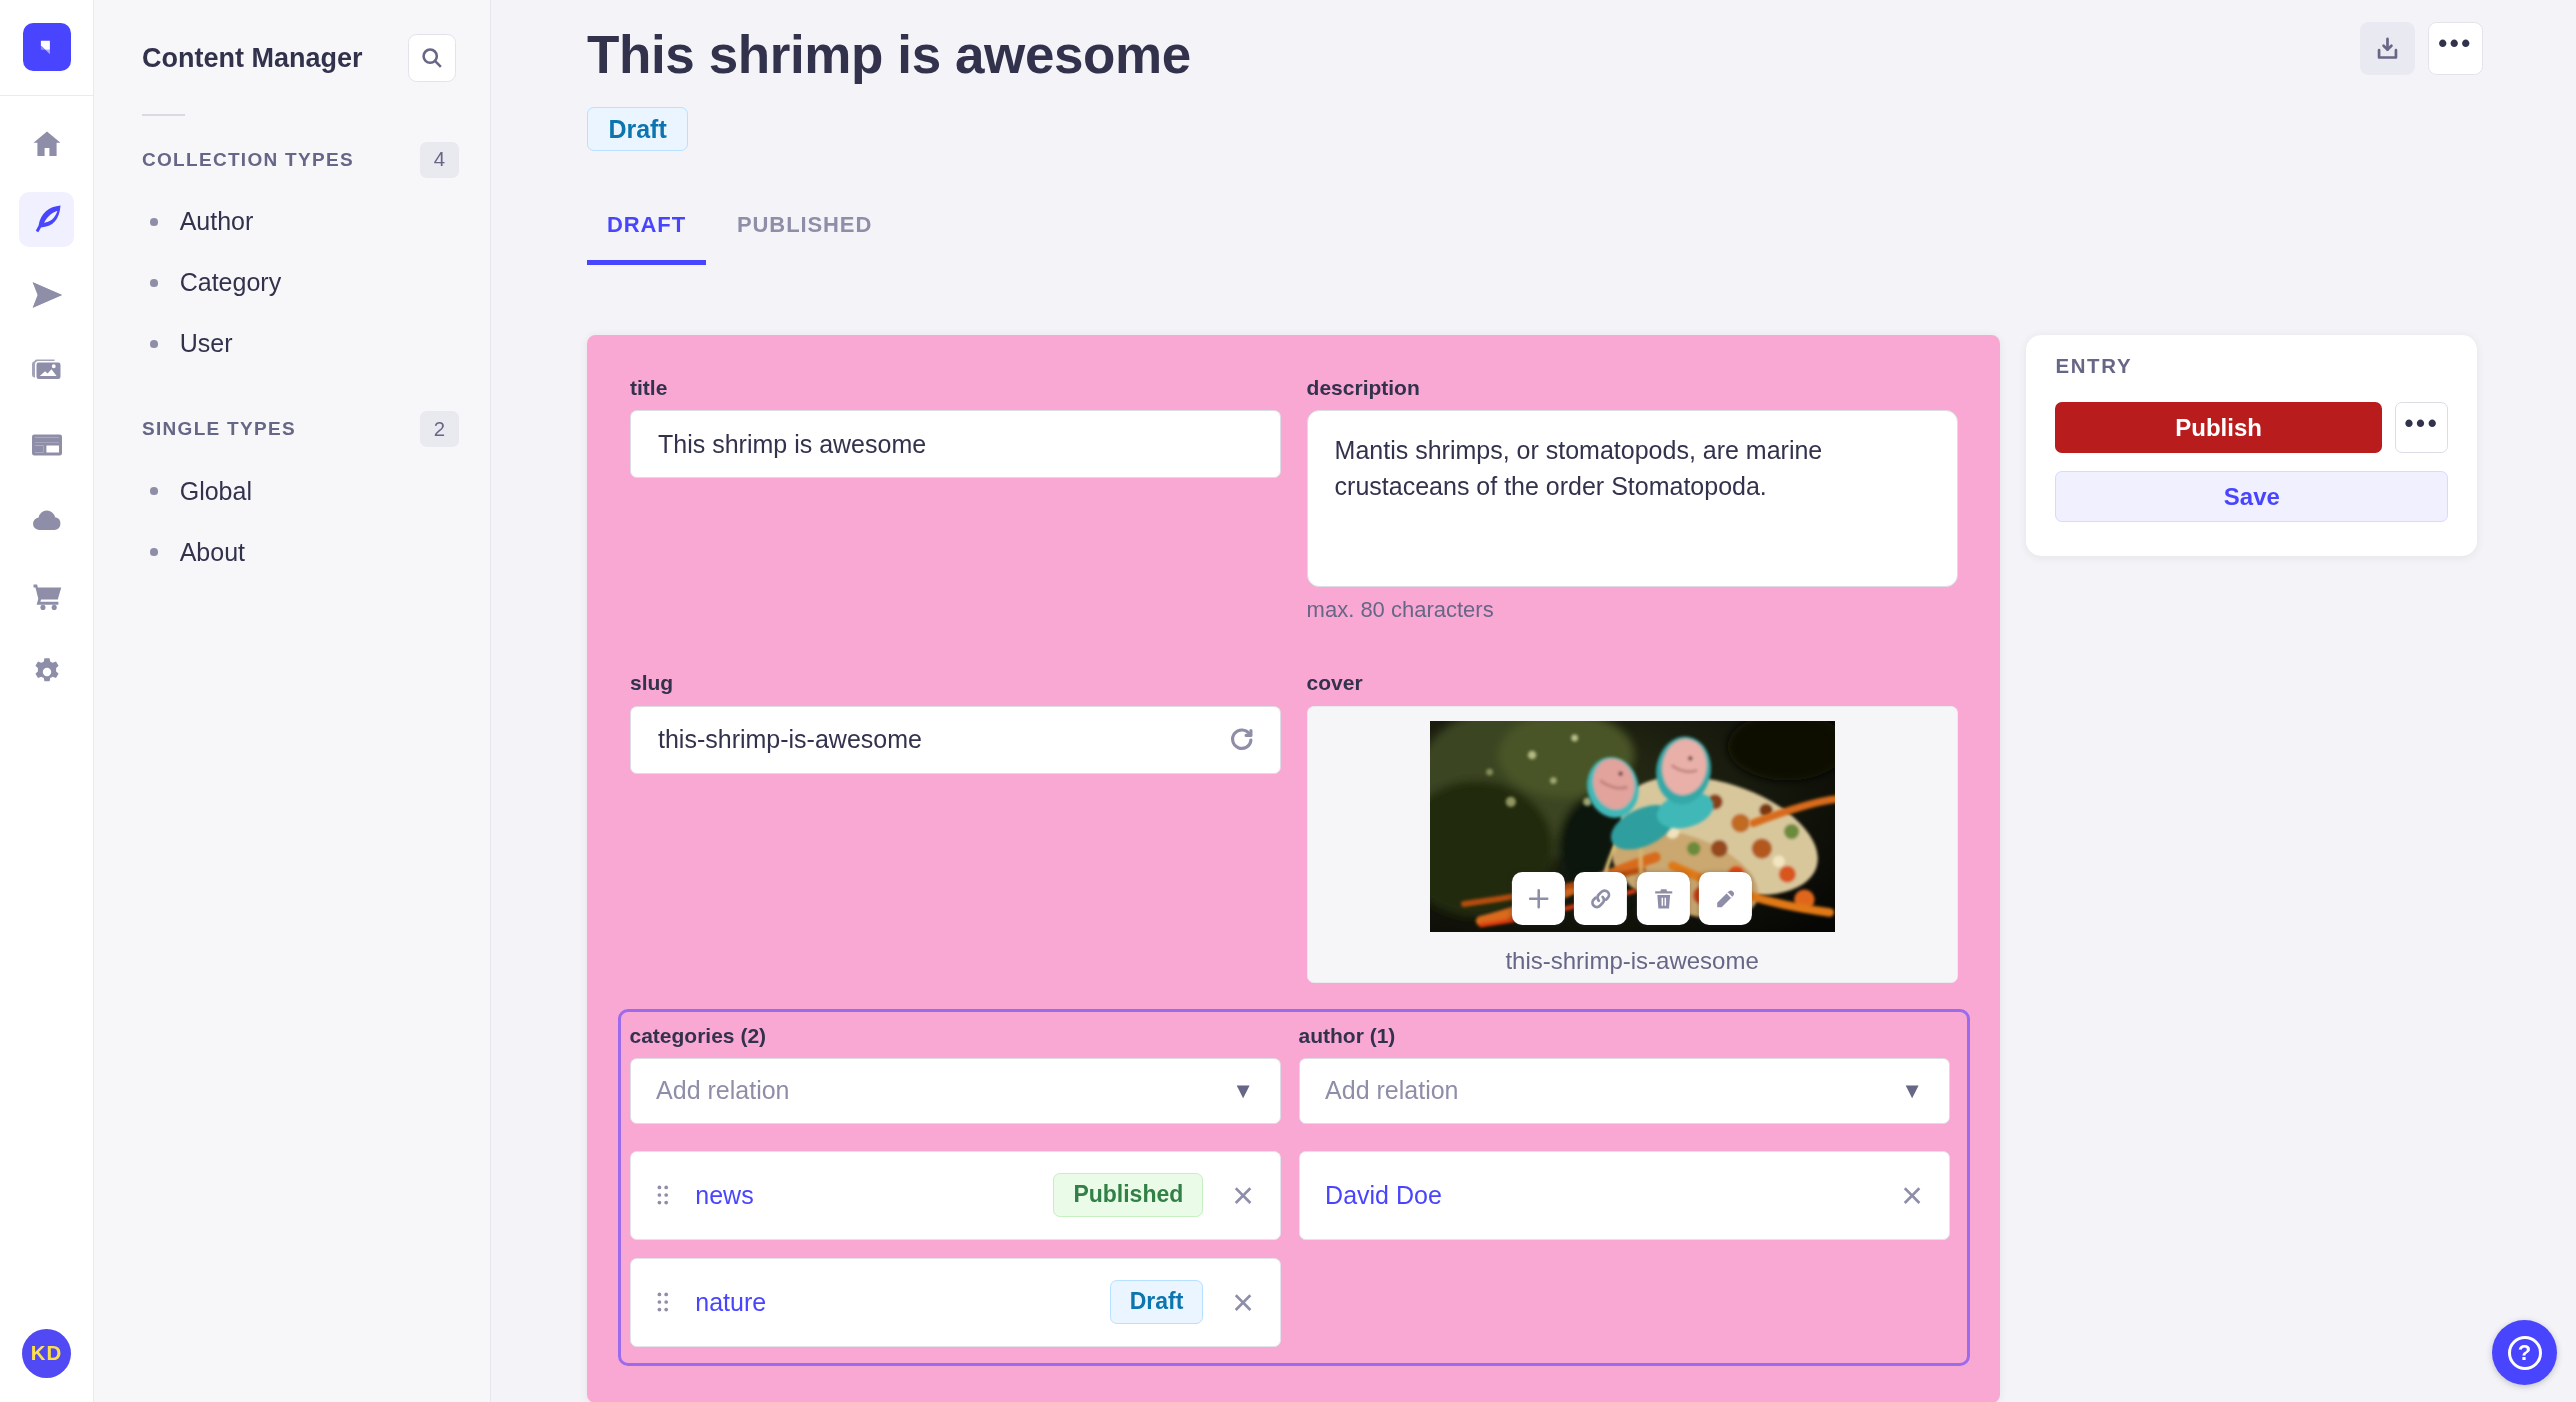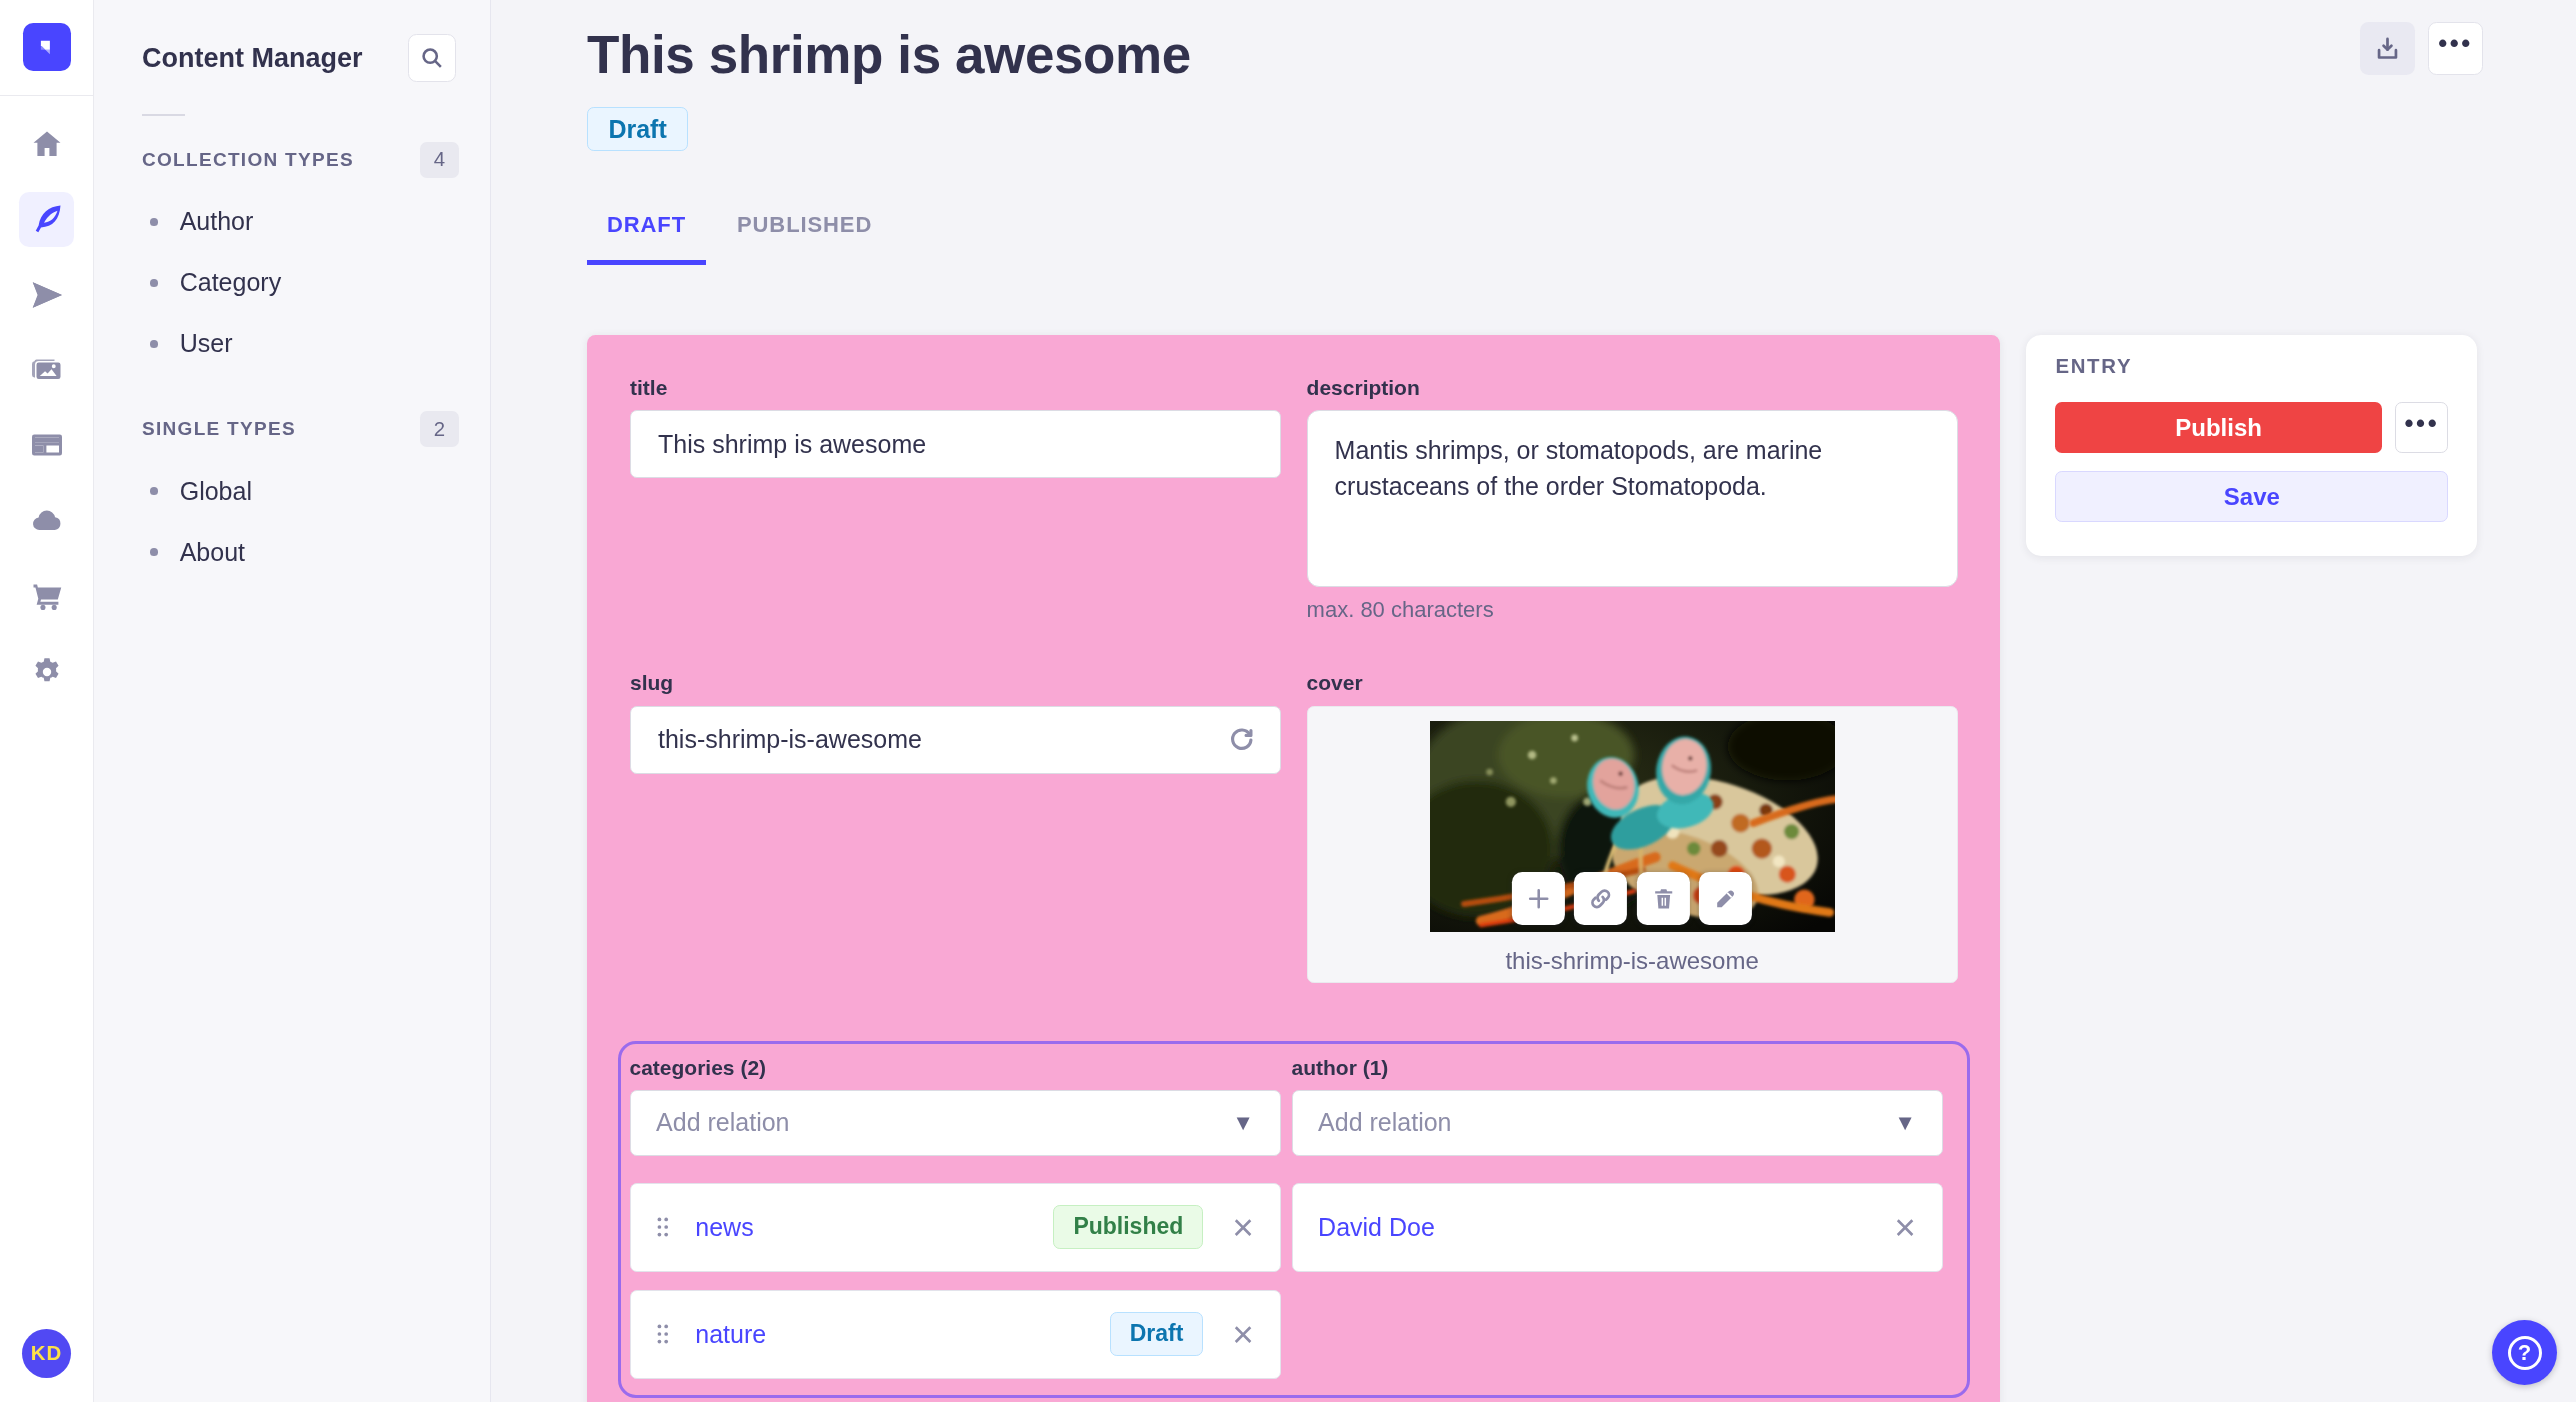--- a/index.html
+++ b/index.html
@@ -96,23 +96,23 @@
   .cover-media svg.photo { width:405px; height:211px; display:block; }
   .media-actions { position:absolute; left:50%; bottom:6.8px; transform:translateX(-50%);
           display:flex; gap:9.4px; }
   .media-btn { width:53px; height:53px; border-radius:10.2px; background:#fff;
           box-shadow:0 0.9px 5.1px rgba(33,33,52,.25); display:flex; align-items:center;
           justify-content:center; cursor:pointer; }
   .media-btn svg { width:25.6px; height:25.6px; }
   .cover-caption { margin-top:15.3px; font-size:24px; color:#666687; }
 
   
-  .relations-box { grid-column:1 / -1; margin:58px -12px 0 -12px; border:3.4px solid #9a6bed;
-          border-radius:18px; padding:12px 13.6px 16px 8.5px;
-          display:grid; grid-template-columns:651px 651px; column-gap:11px; }
+  .relations-box { grid-column:1 / -1; margin:26px -12px 0 -12px; border:3.4px solid #9a6bed;
+          border-radius:10px; padding:12px 13.6px 16px 8.5px;
+          display:grid; grid-template-columns:651px 651px; column-gap:18px; }
   .select { height:66px; background:#fff; border:1.7px solid #dcdce4; border-radius:6.8px;
           display:flex; align-items:center; justify-content:space-between;
           padding:0 25.6px; font-size:25px; color:#8e8ea9; cursor:pointer; }
   .caret { color:#666687; font-size:22px; }
   .rel-row { height:89px; margin-top:27px; background:#fff; border:1.7px solid #e3e3eb; border-radius:6.8px;
           display:flex; align-items:center; padding:0 25.6px; }
   .rel-row + .rel-row { margin-top:18px; }
   .drag-handle { margin-right:25.6px; cursor:grab; display:flex; }
   .drag-handle svg { width:13.6px; height:22px; fill:#8e8ea9; }
   .rel-link { font-size:25px; color:#4945ff; cursor:pointer; }
@@ -120,21 +120,21 @@
   .pill { height:44px; line-height:41px; padding:0 19px; border-radius:6.8px; font-size:23px; font-weight:bold; }
   .pill.published { background:#eafbe7; border:1.7px solid #c6f0c2; color:#328048; }
   .pill.draft { background:#eaf5ff; border:1.7px solid #b8e1ff; color:#0c75af; }
   .close-x { margin-left:29px; font-size:37px; font-weight:300; color:#8e8ea9; cursor:pointer; line-height:1; }
 
   
   .entry-panel { width:451px; background:#fff; border-radius:15px;
           box-shadow:0 1.7px 8.5px rgba(33,33,52,.08); padding:20px 29px 34px; }
   .entry-label { font-size:20.4px; font-weight:bold; letter-spacing:1.7px; color:#666687; }
   .entry-row { display:flex; gap:13.6px; margin-top:24px; }
-  .btn-publish { flex:1; height:51px; background:#ef4444; color:#fff; border:none; border-radius:6.8px;
+  .btn-publish { flex:1; height:51px; background:#b91c1c; color:#fff; border:none; border-radius:6.8px;
           font-size:24px; font-weight:bold; cursor:pointer;
           font-family:"Liberation Sans","DejaVu Sans",sans-serif; }
   .btn-more { width:53px; height:51px; background:#fff; border:1.7px solid #dcdce4; border-radius:6.8px;
           cursor:pointer; display:flex; align-items:center; justify-content:center; }
   .btn-save { width:100%; height:51px; margin-top:18px; background:#f0f0ff; border:1.7px solid #d9d8ff;
           border-radius:6.8px; color:#4945ff; font-size:24px; font-weight:bold; cursor:pointer;
           font-family:"Liberation Sans","DejaVu Sans",sans-serif; }
 
   
   .help-fab { position:absolute; right:19px; bottom:17px; width:65px; height:65px; border-radius:50%;

